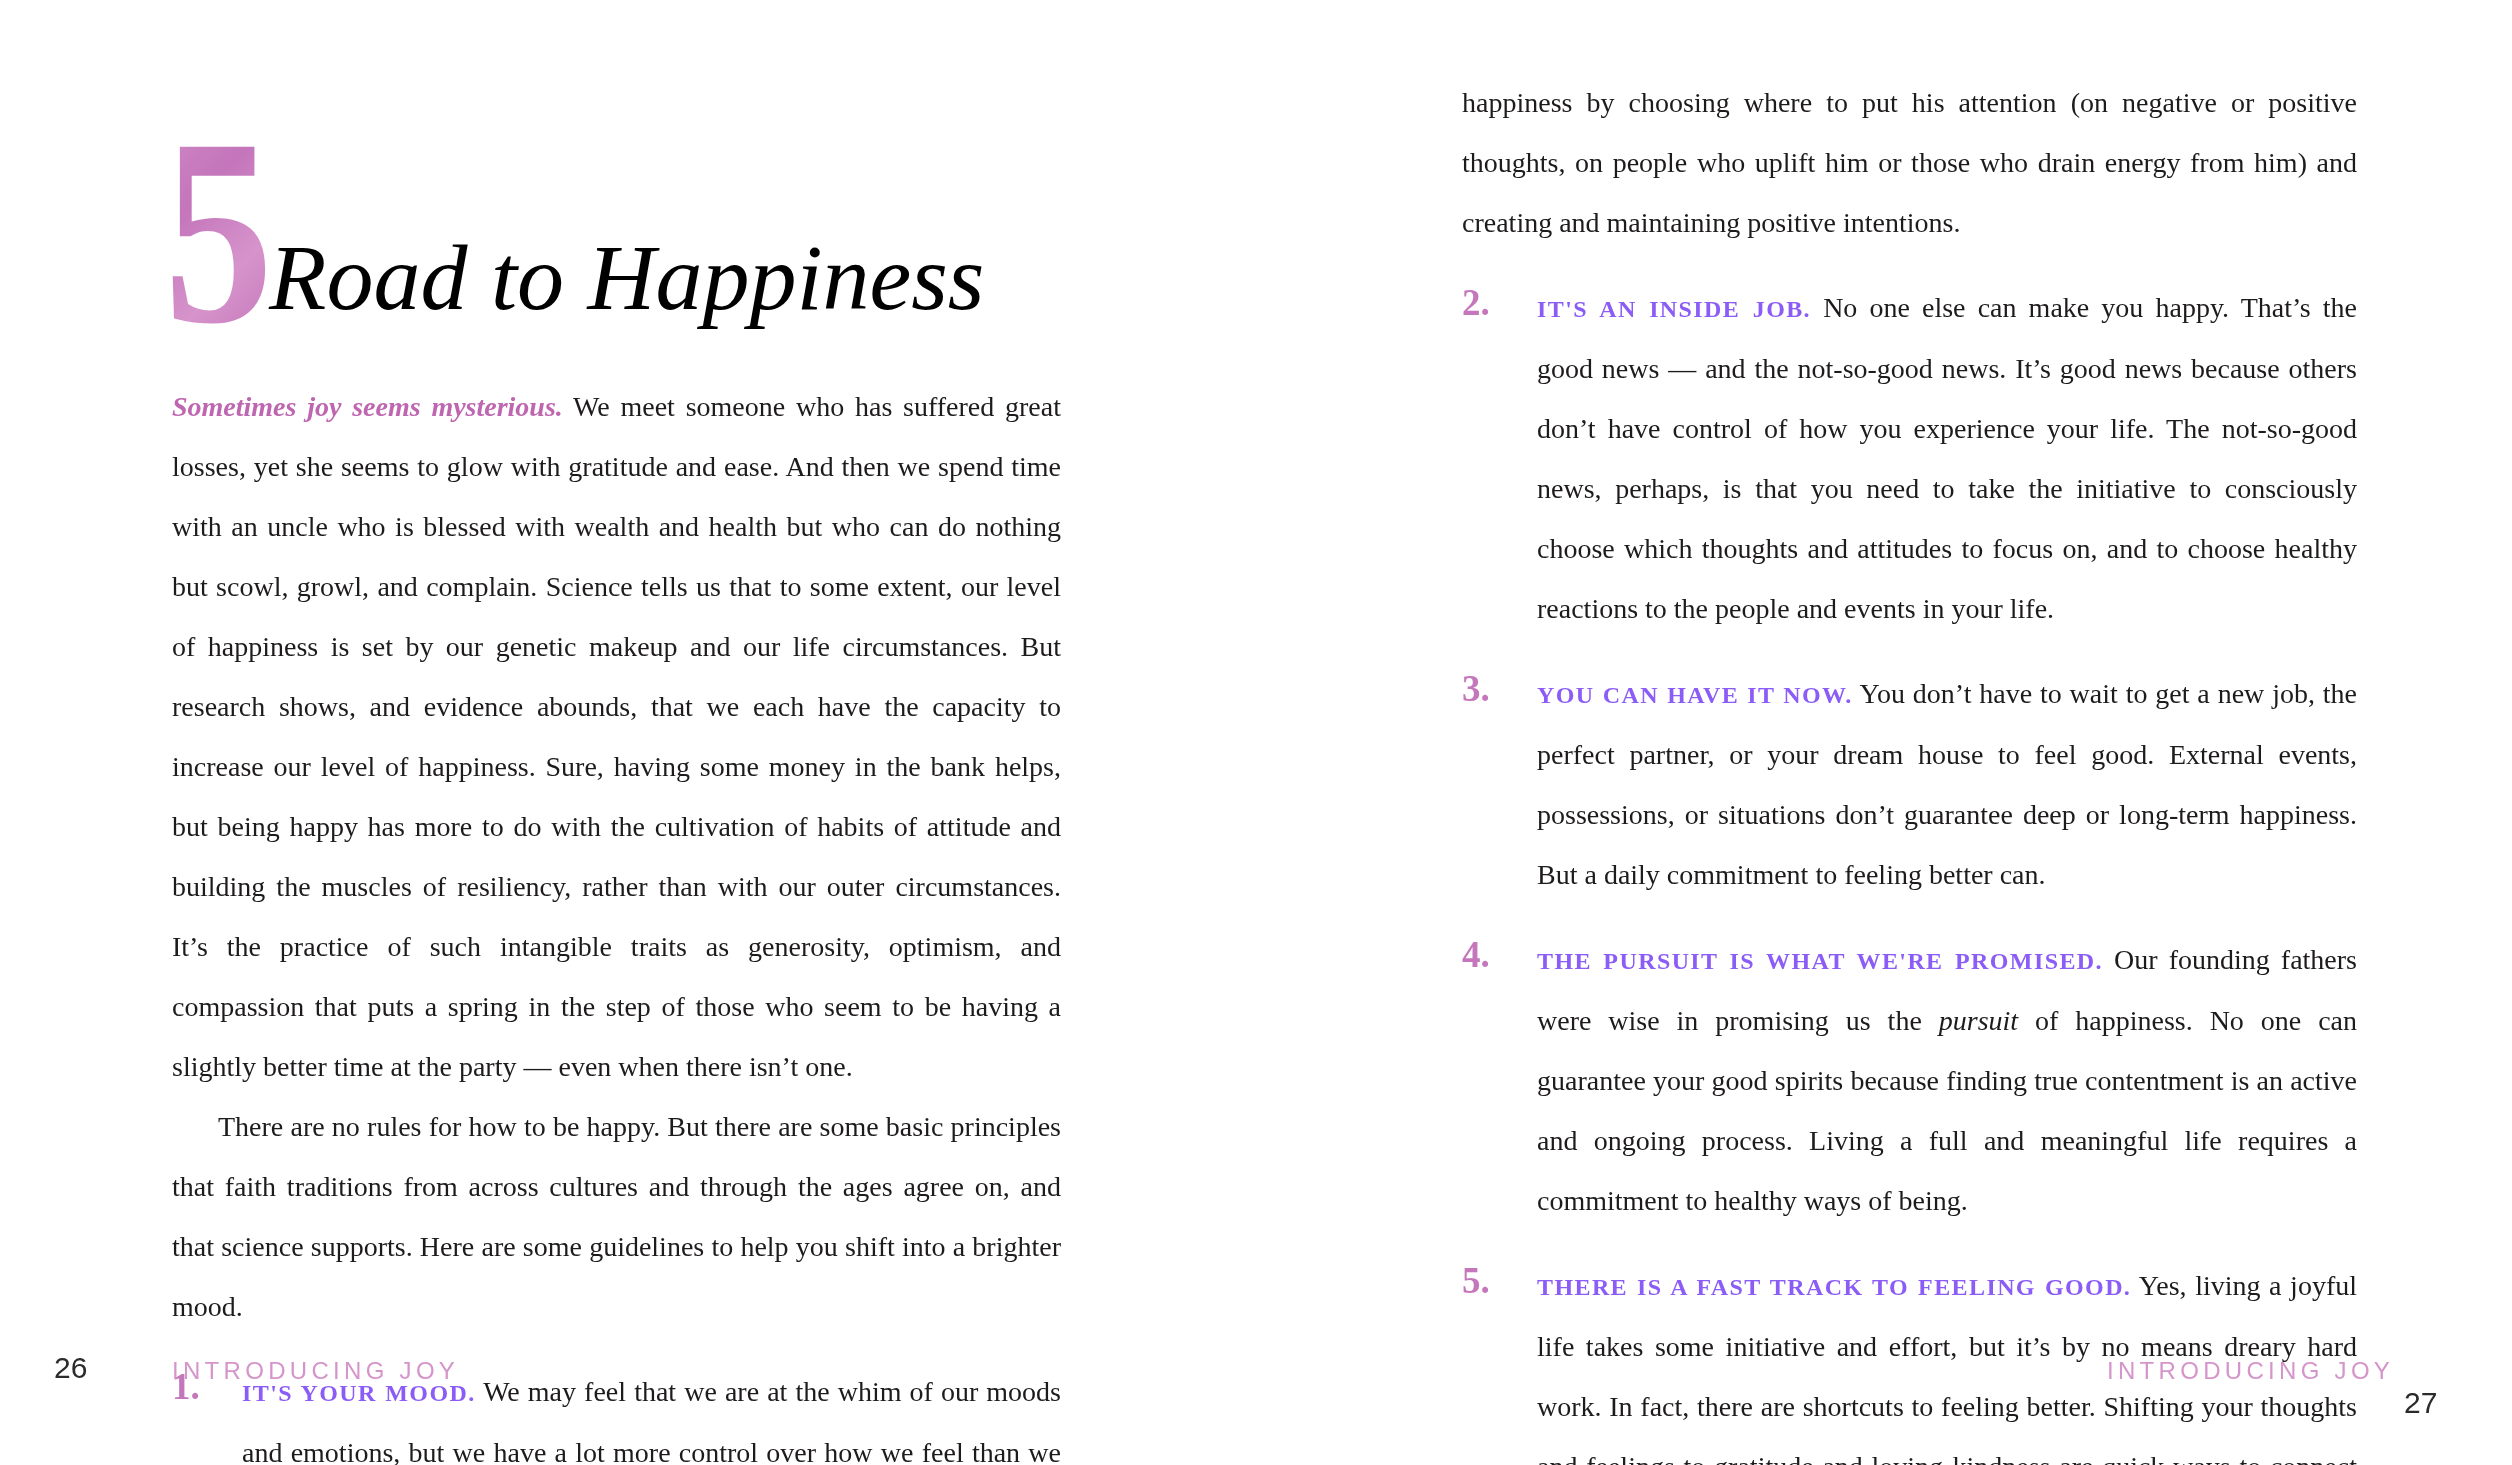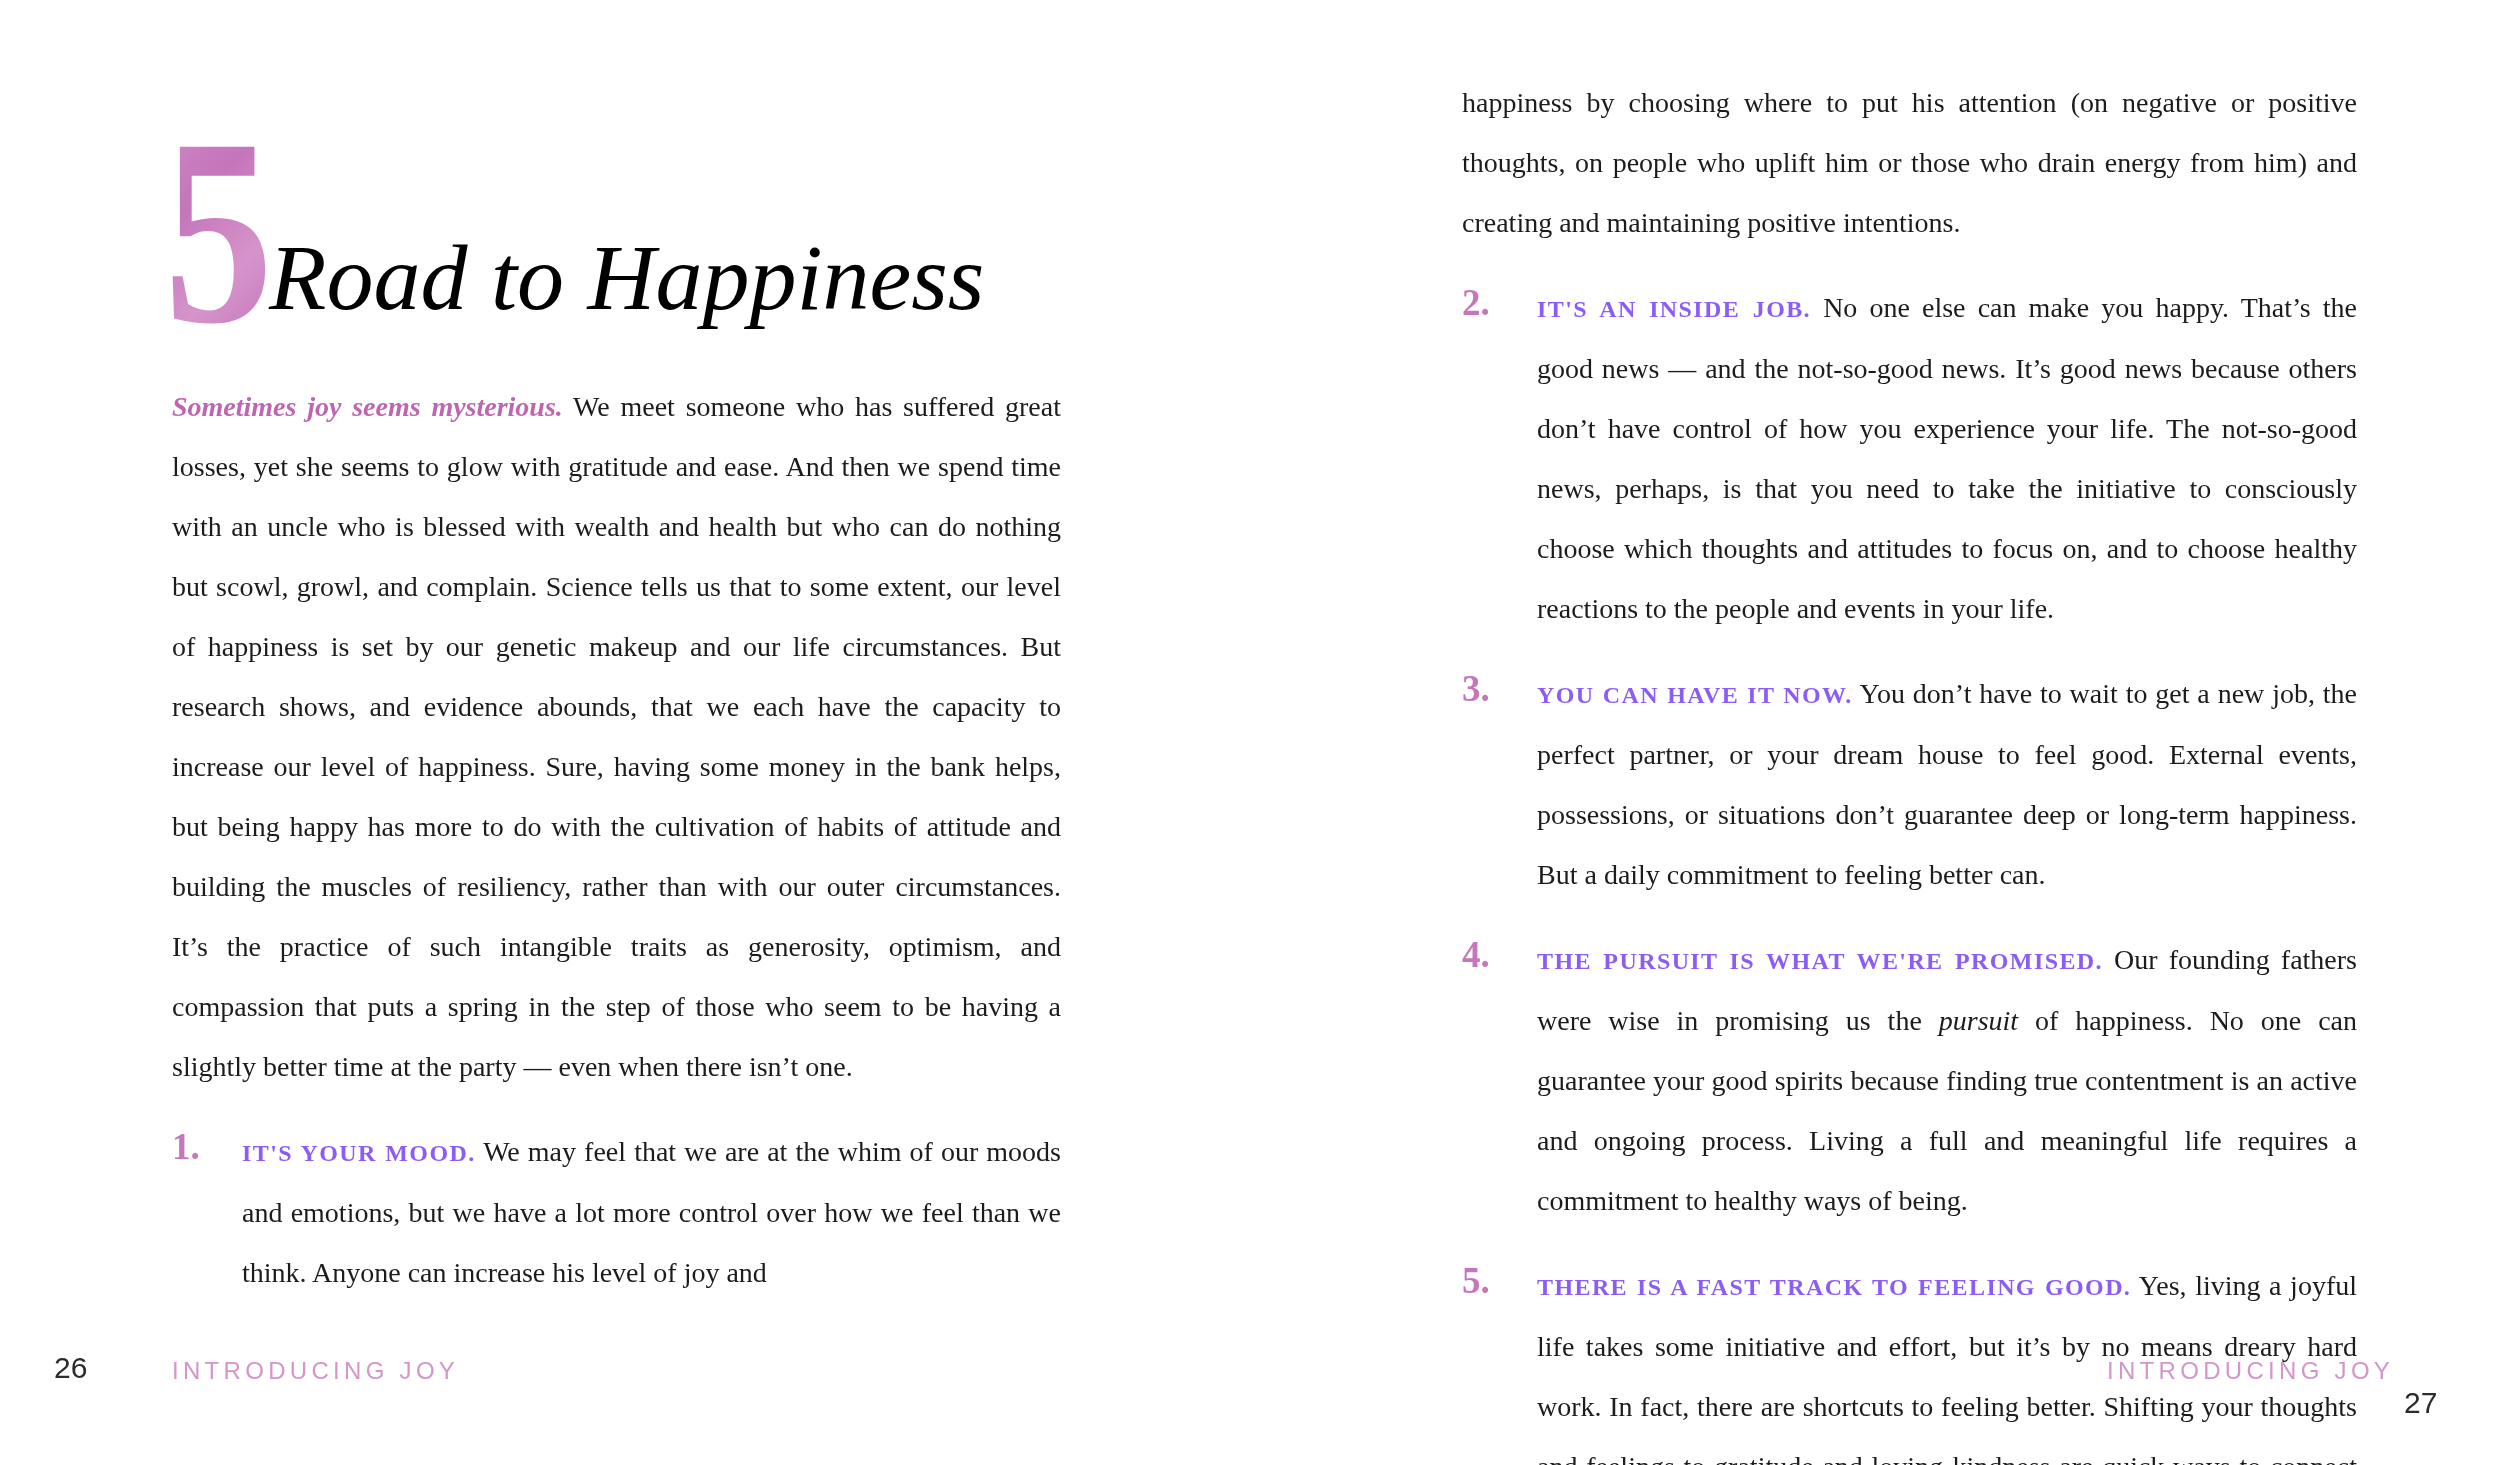--- a/index.html
+++ b/index.html
@@ -132,20 +132,21 @@
 <body>
 
 <div id="spread">
 
   <div class="big-five">5</div>
 
   <div class="title-line2">Road to Happiness</div>
 
   <div class="col" id="left-col">
     <p><span class="lead-in">Sometimes joy seems mysterious.</span><span> We meet someone who has suffered great losses, yet she seems to glow with gratitude and ease. And then we spend time with an uncle who is blessed with wealth and health but who can do nothing but scowl, growl, and complain. Science tells us that to some extent, our level of happiness is set by our genetic makeup and our life circumstances. But research shows, and evidence abounds, that we each have the capacity to increase our level of happiness. Sure, having some money in the bank helps, but being happy has more to do with the cultivation of habits of attitude and building the muscles of resiliency, rather than with our outer circumstances. It’s the practice of such intangible traits as generosity, optimism, and compassion that puts a spring in the step of those who seem to be having a slightly better time at the party — even when there isn’t one.</span></p>
+    <p class="indent-para">There are no rules for how to be happy. But there are some basic principles that faith traditions from across cultures and through the ages agree on, and that science supports. Here are some guidelines to help you shift into a brighter mood.</p>
 
     <div class="list-item">
       <span class="item-number">1.</span><span class="item-label">IT'S YOUR MOOD.</span><span> We may feel that we are at the whim of our moods and emotions, but we have a lot more control over how we feel than we think. Anyone can increase his level of joy and</span>
     </div>
   </div>
 
   <div class="page-number" id="pageno-left">26</div>
   <div class="running-head" id="running-head-left">INTRODUCING JOY</div>
 
   <div class="col" id="right-col">

